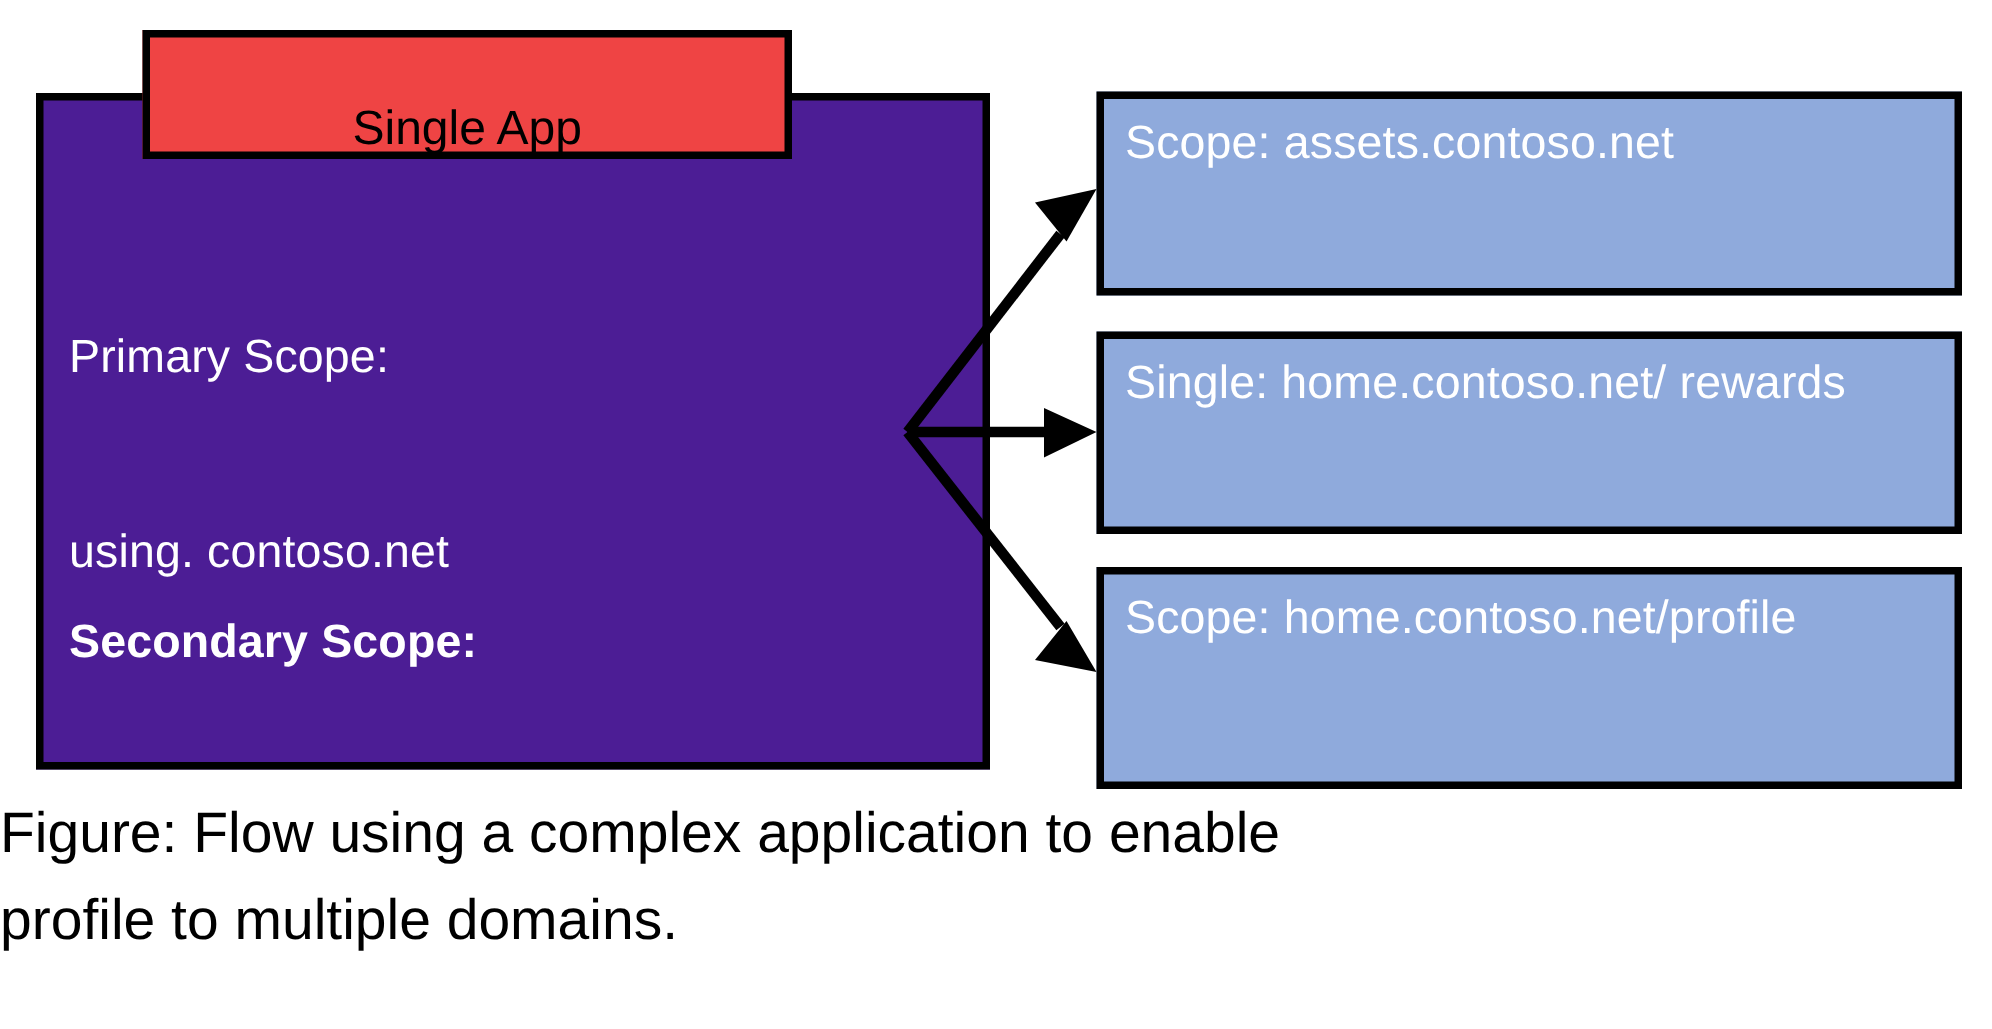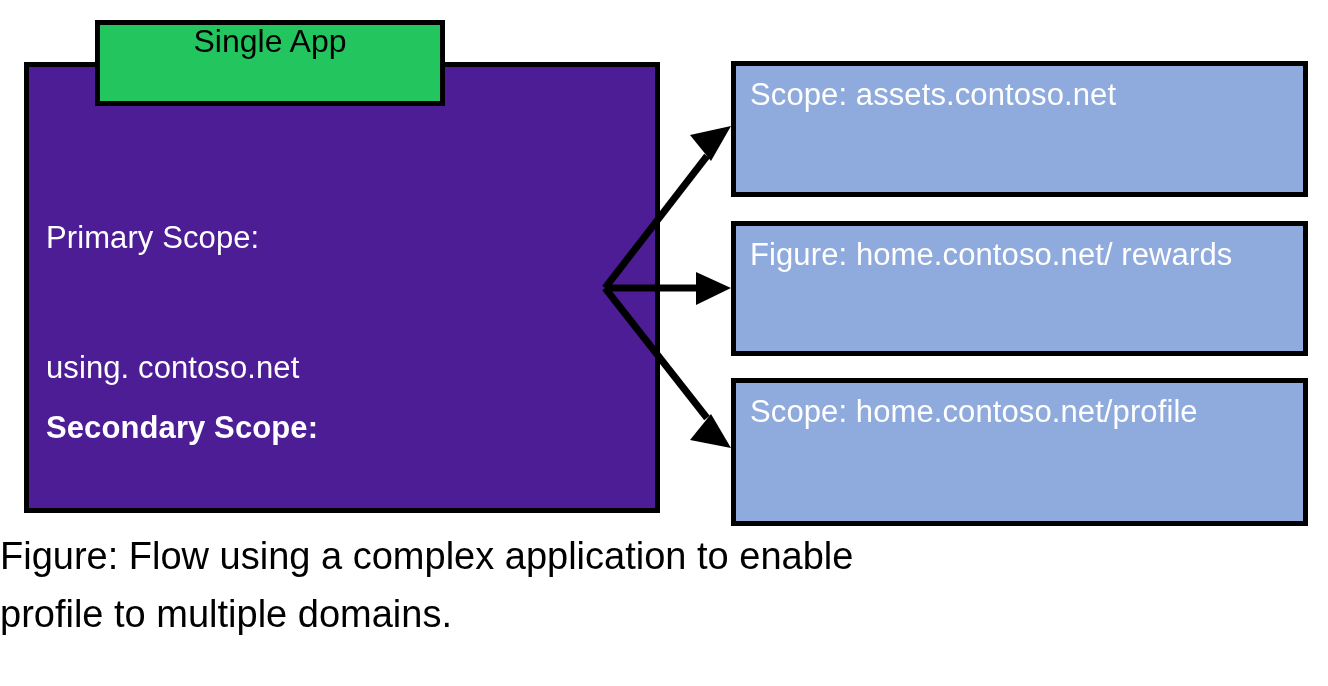--- a/index.html
+++ b/index.html
@@ -40,27 +40,27 @@
     white-space: pre;
   }
   .app-scope-primary   { top: 62px; }
   .app-scope-secondary { top: 252px; font-weight: bold; }
 
   
   .app-tab {
     position: absolute;
     left: 95px;
     top: 20px;
-    width: 350px;
+    width: 433px;
     height: 86px;
-    background: #22c55e;
+    background: #ef4444;
     border: 5px solid #000000;
     box-sizing: border-box;
     display: flex;
-    align-items: flex-start;
+    align-items: flex-end;
     justify-content: center;
   }
   .app-tab-label {
     color: #000000;
     font-size: 32px;
     line-height: 1;
   }
 
   
   .scope-box {
@@ -126,21 +126,21 @@
   </div>
 
   <div class="app-tab">
     <span class="app-tab-label">Single App</span>
   </div>
 
   <div class="scope-box scope-box-1">
     <div class="scope-text">Scope: assets.contoso.net</div>
   </div>
   <div class="scope-box scope-box-2">
-    <div class="scope-text">Figure: home.contoso.net/ rewards</div>
+    <div class="scope-text">Single: home.contoso.net/ rewards</div>
   </div>
   <div class="scope-box scope-box-3">
     <div class="scope-text">Scope: home.contoso.net/profile</div>
   </div>
 
   <svg class="arrows" viewBox="0 0 1328 686">
 
     <g>
       <line x1="605" y1="288" x2="707" y2="156" stroke="#000000" stroke-width="7"></line>
       <polygon points="731,126 690,135 711,161" fill="#000000"></polygon>

